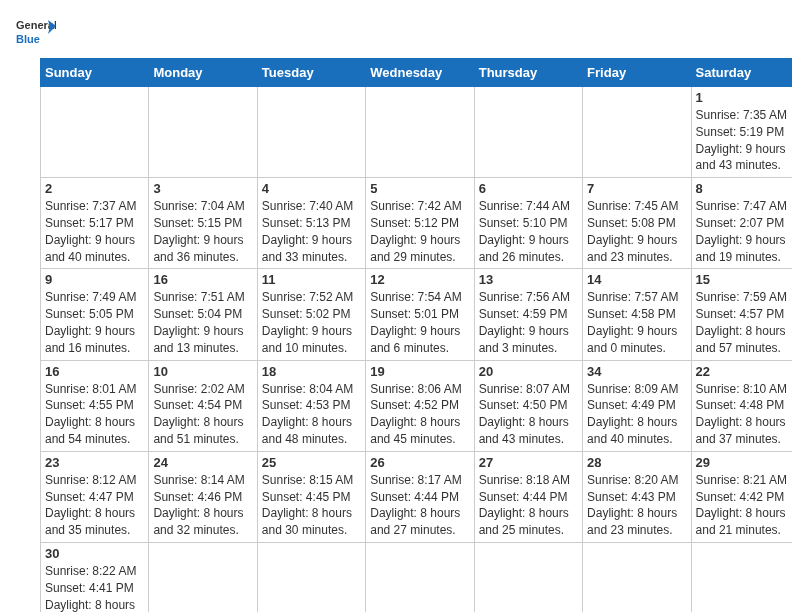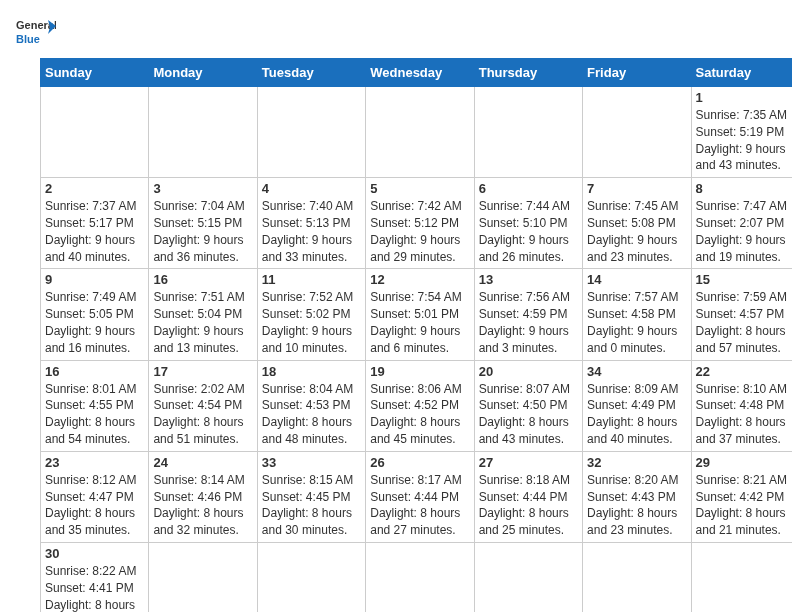--- a/index.html
+++ b/index.html
@@ -226,21 +226,21 @@
       </tr>
       <tr>
         <td>
           <span class="day-number">16</span>
           <div class="sun-info">Sunrise: 8:01 AM
 Sunset: 4:55 PM
 Daylight: 8 hours
 and 54 minutes.</div>
         </td>
         <td>
-          <span class="day-number">17</span>
+          <span class="day-number">10</span>
           <div class="sun-info">Sunrise: 2:02 AM
 Sunset: 4:54 PM
 Daylight: 8 hours
 and 51 minutes.</div>
         </td>
         <td>
           <span class="day-number">18</span>
           <div class="sun-info">Sunrise: 8:04 AM
 Sunset: 4:53 PM
 Daylight: 8 hours
@@ -284,42 +284,42 @@
 and 35 minutes.</div>
         </td>
         <td>
           <span class="day-number">24</span>
           <div class="sun-info">Sunrise: 8:14 AM
 Sunset: 4:46 PM
 Daylight: 8 hours
 and 32 minutes.</div>
         </td>
         <td>
-          <span class="day-number">33</span>
+          <span class="day-number">25</span>
           <div class="sun-info">Sunrise: 8:15 AM
 Sunset: 4:45 PM
 Daylight: 8 hours
 and 30 minutes.</div>
         </td>
         <td>
           <span class="day-number">26</span>
           <div class="sun-info">Sunrise: 8:17 AM
 Sunset: 4:44 PM
 Daylight: 8 hours
 and 27 minutes.</div>
         </td>
         <td>
           <span class="day-number">27</span>
           <div class="sun-info">Sunrise: 8:18 AM
 Sunset: 4:44 PM
 Daylight: 8 hours
 and 25 minutes.</div>
         </td>
         <td>
-          <span class="day-number">32</span>
+          <span class="day-number">28</span>
           <div class="sun-info">Sunrise: 8:20 AM
 Sunset: 4:43 PM
 Daylight: 8 hours
 and 23 minutes.</div>
         </td>
         <td>
           <span class="day-number">29</span>
           <div class="sun-info">Sunrise: 8:21 AM
 Sunset: 4:42 PM
 Daylight: 8 hours

